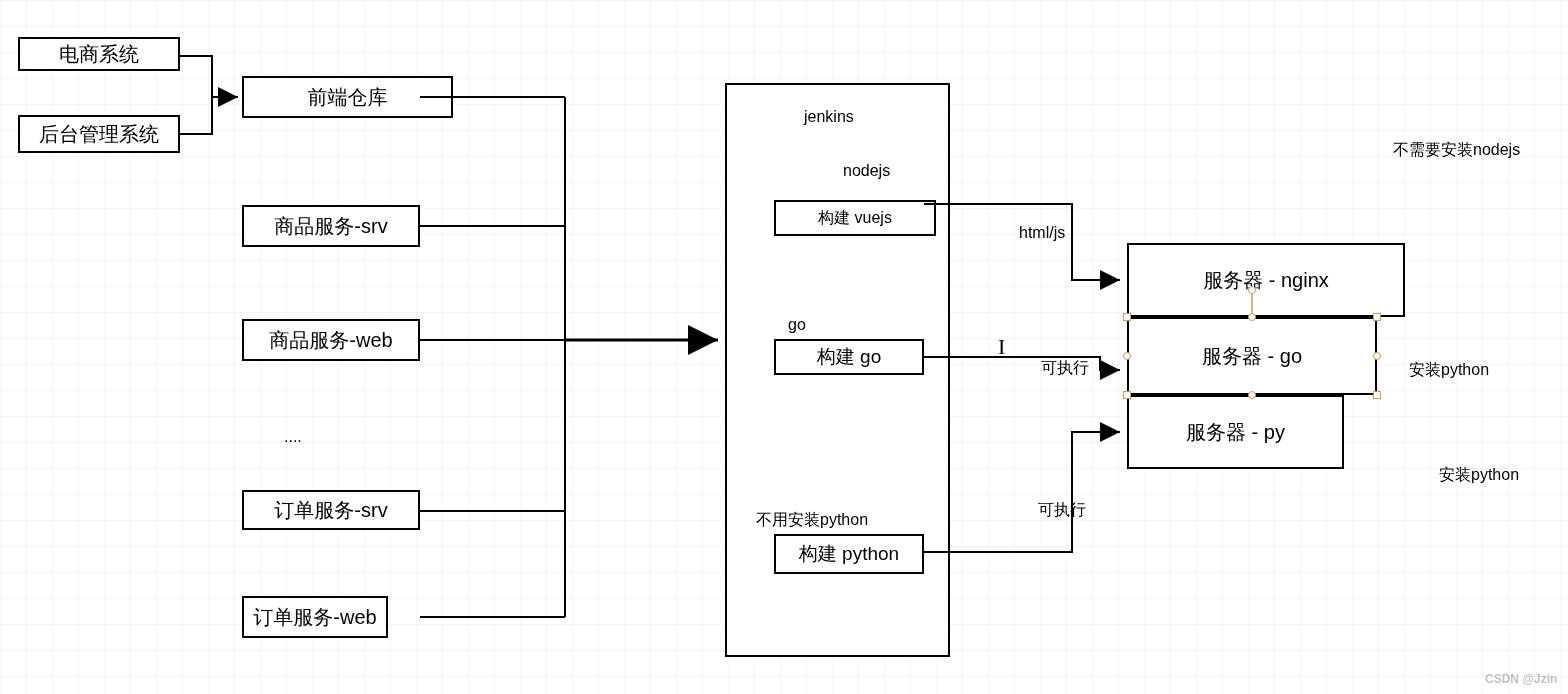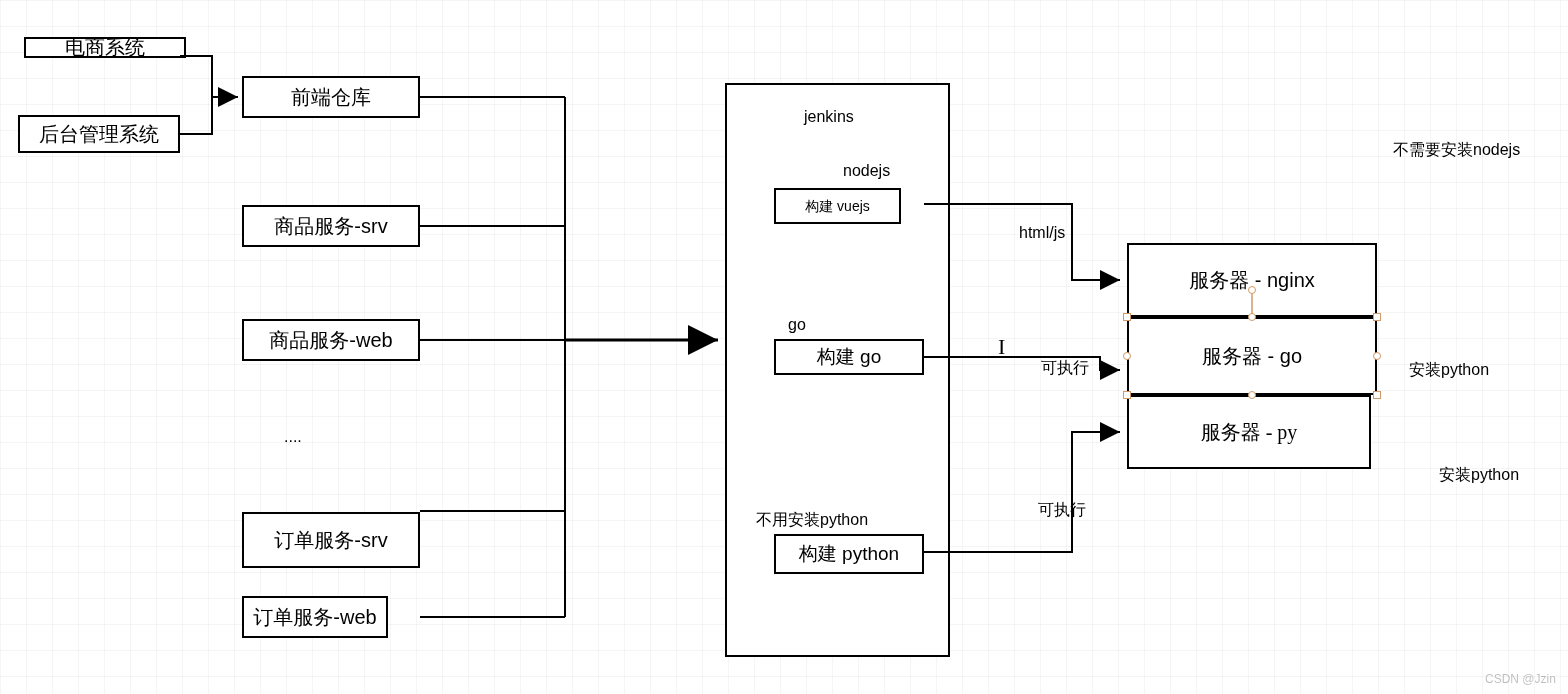--- a/index.html
+++ b/index.html
@@ -72,57 +72,57 @@
     font-family: serif;
     font-size: 22px;
     color: #000;
   }
 </style>
 </head>
 <body>
 
 <div class="grid"></div>
 
-<div class="box" style="left:24px; top:37px; width:162px; height:21px;text-align:center;">电商系统</div>
+<div class="box" style="left:18px; top:37px; width:162px; height:34px;text-align:center;">电商系统</div>
 
 <div class="box" style="left:18px; top:115px; width:162px; height:38px;">后台管理系统</div>
 
-<div class="box" style="left:242px; top:76px; width:178px; height:42px;">前端仓库</div>
+<div class="box" style="left:242px; top:76px; width:211px; height:42px;">前端仓库</div>
 
 <div class="box" style="left:242px; top:205px; width:178px; height:42px;">商品服务-srv</div>
 
 <div class="box" style="left:242px; top:319px; width:178px; height:42px;">商品服务-web</div>
 
 <div class="label" style="left:284px; top:428px;">....</div>
 
-<div class="box" style="left:242px; top:490px; width:178px; height:56px;margin-top:22px;">订单服务-srv</div>
+<div class="box" style="left:242px; top:490px; width:178px; height:40px;">订单服务-srv</div>
 
 <div class="box" style="left:242px; top:596px; width:146px; height:42px;">订单服务-web</div>
 
 <div class="big" style="left:725px; top:83px; width:225px; height:574px;"></div>
 
 <div class="label" style="left:804px; top:108px;">jenkins</div>
 
 <div class="label" style="left:843px; top:162px;">nodejs</div>
 
-<div class="box" style="left:774px; top:188px; width:127px; height:36px; font-size:14px;">构建 vuejs</div>
+<div class="box" style="left:774px; top:200px; width:162px; height:36px; font-size:16px;">构建 vuejs</div>
 
 <div class="label" style="left:788px; top:316px;">go</div>
 
 <div class="box" style="left:774px; top:339px; width:150px; height:36px; font-size:19px;">构建 go</div>
 
 <div class="label" style="left:756px; top:510px;">不用安装python</div>
 
 <div class="box" style="left:774px; top:534px; width:150px; height:40px; font-size:19px;">构建 python</div>
 
-<div class="box" style="left:1127px; top:243px; width:250px; height:74px;">服务器 - nginx</div>
+<div class="box" style="left:1127px; top:243px; width:278px; height:74px;">服务器 - nginx</div>
 
 <div class="box" style="left:1127px; top:317px; width:250px; height:78px;">服务器 - go</div>
 
-<div class="box" style="left:1127px; top:395px; width:244px; height:74px;font-family:Liberation Serif, serif;">服务器 - py</div>
+<div class="box" style="left:1127px; top:395px; width:217px; height:74px;">服务器 - py</div>
 
 <div class="handle" style="left:1123px; top:313px;"></div>
 <div class="handle circle" style="left:1248px; top:313px;"></div>
 <div class="handle" style="left:1373px; top:313px;"></div>
 <div class="handle circle" style="left:1123px; top:352px;"></div>
 <div class="handle circle" style="left:1373px; top:352px;"></div>
 <div class="handle" style="left:1123px; top:391px;"></div>
 <div class="handle circle" style="left:1248px; top:391px;"></div>
 <div class="handle" style="left:1373px; top:391px;"></div>
 
@@ -135,21 +135,21 @@
 <div class="label" style="left:1411px; top:465px;margin-left:28px;">安装python</div>
 
 <div class="label" style="left:1019px; top:224px;">html/js</div>
 
 <div class="label" style="left:1041px; top:358px;">可执行</div>
 
 <div class="label" style="left:1038px; top:500px;">可执行</div>
 
 <div class="cursor" style="left:998px; top:334px;">I</div>
 
-<div class="watermark" style="left:1485px; top:672px;">CSDN @Jzin</div>
+<div class="watermark" style="left:1485px; top:672px;font-weight:bold;">CSDN @Jzin</div>
 
 <svg class="arrows">
   <defs>
     <marker id="ah" markerWidth="12" markerHeight="12" refX="10" refY="5" orient="auto">
       <path d="M0,0 L10,5 L0,10 Z" fill="#000"></path>
     </marker>
   </defs>
 
   <path d="M180,56 H212 V97" stroke="#000" stroke-width="2" fill="none"></path>
   <path d="M180,134 H212 V97" stroke="#000" stroke-width="2" fill="none"></path>

